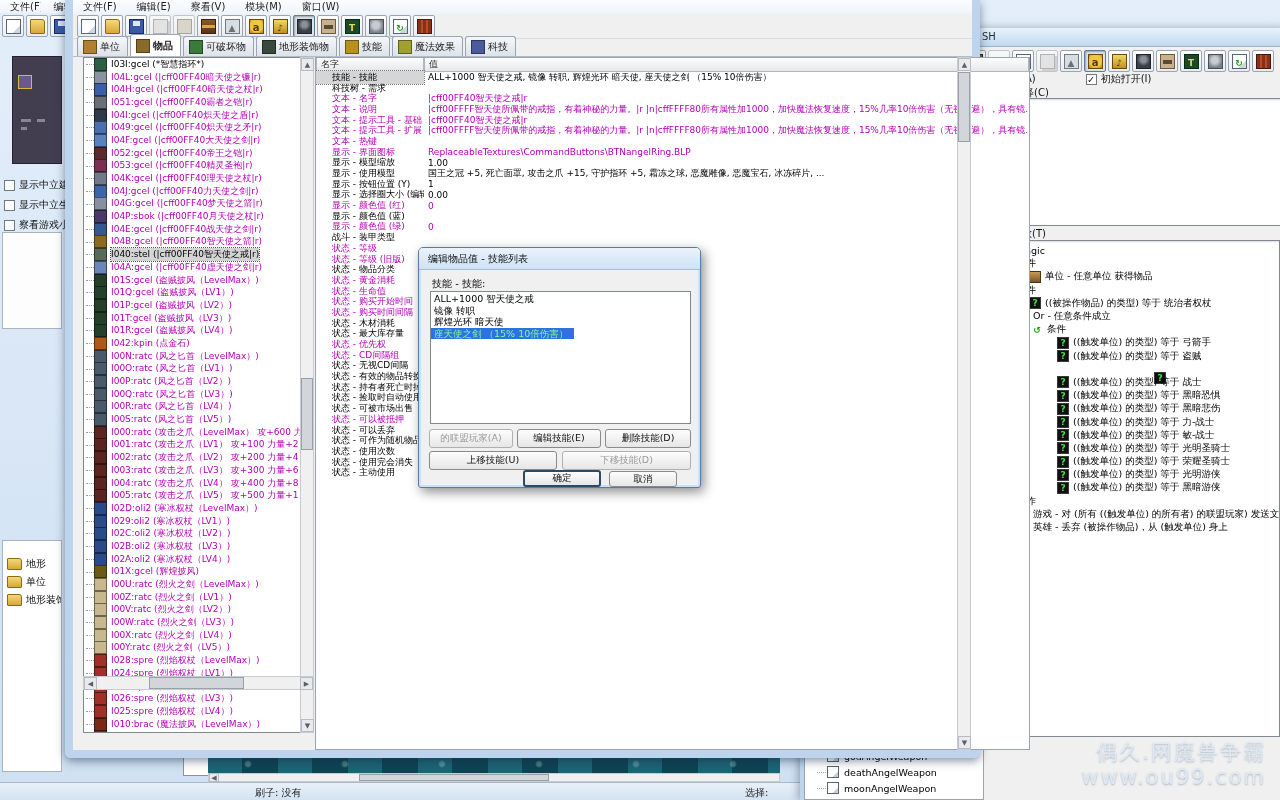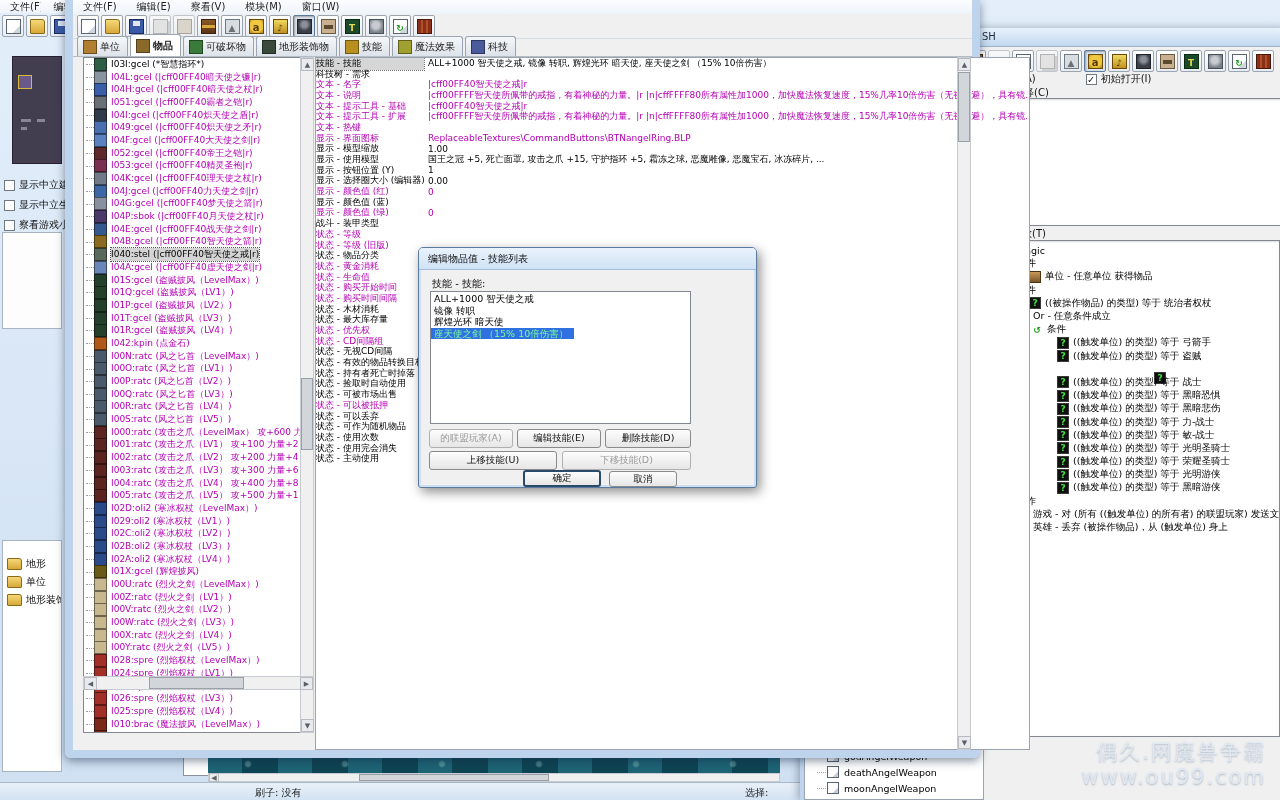--- a/index.html
+++ b/index.html
@@ -59,32 +59,32 @@
   .titem .iico{width:11px;height:11px;border:1px solid rgba(0,0,0,.45);margin-right:4px;flex:none;}
   .titem .ilabel{white-space:nowrap;overflow:hidden;}
   .titem.k{color:#000;}
   .titem.selitem{color:#000;}
   .titem.selitem .ilabel{background:#d4d4d4;outline:1px dotted #555;}
   
   #oe-table{left:242px;top:57px;width:715px;height:693px;background:#fff;border:1px solid #9aa4b0;box-sizing:border-box;overflow:hidden;}
   .thead{display:flex;height:14px;font-size:9px;}
   .thcell{background:linear-gradient(#fdfdfd,#e4e7ea);border:1px solid #b0b6bc;border-top:none;box-sizing:border-box;padding:0 4px;color:#222;}
   .trow{display:flex;height:10.7px;font-size:9px;align-items:center;}
-  .trow .tname{width:108px;flex:none;padding-left:0;box-sizing:border-box;white-space:nowrap;overflow:hidden;}
+  .trow .tname{width:108px;flex:none;padding-left:16px;box-sizing:border-box;white-space:nowrap;overflow:hidden;}
   .trow .tval{flex:1;padding-left:4px;white-space:nowrap;overflow:hidden;}
   .trow.mod{color:#b400b4;}
   .trow.sel .tname{background:#d6d6d6;outline:1px dotted #777;}
 
   
   .sb{background:#f0f0f0;border:1px solid #c8ccd2;box-sizing:border-box;}
   .sbarrow{position:absolute;width:13px;height:13px;background:#e8eaee;border:1px solid #b8bcc2;color:#5a6066;font-size:7px;line-height:12px;text-align:center;box-sizing:border-box;}
   .sbthumb{position:absolute;background:#d2d5da;border:1px solid #9aa0a8;box-sizing:border-box;}
 
   
-  #dlg{left:418px;top:247px;width:339px;height:241px;z-index:40;background:#f0f0f0;border:1px solid #5a7aa0;border-radius:5px 5px 3px 3px;box-shadow:3px 4px 12px rgba(0,0,0,.45), inset 0 0 0 2px #cfe0f2;box-sizing:border-box;}
+  #dlg{left:418px;top:247px;width:283px;height:241px;z-index:40;background:#f0f0f0;border:1px solid #5a7aa0;border-radius:5px 5px 3px 3px;box-shadow:3px 4px 12px rgba(0,0,0,.45), inset 0 0 0 2px #cfe0f2;box-sizing:border-box;}
   #dlg-title{height:21px;line-height:21px;padding-left:9px;font-size:10px;color:#111;background:linear-gradient(#eaf3fc,#cfe2f5);border-radius:4px 4px 0 0;border-bottom:1px solid #a8bed4;}
   #dlg-label{position:absolute;left:13px;top:29px;font-size:10px;color:#111;}
   #dlg-list{position:absolute;left:11px;top:43px;width:261px;height:133px;background:#fff;border:1px solid #828790;box-sizing:border-box;font-size:9.5px;overflow:hidden;padding-top:1px;}
   .dli{height:11.5px;line-height:11.5px;padding-left:3px;color:#000;white-space:nowrap;}
   .dli.sel{background:#2f71e0;color:#7cfc9a;width:max-content;padding-right:6px;}
   .dbtn{position:absolute;height:19px;background:linear-gradient(#fdfdfd,#e6e6e6);border:1px solid #8a8a8a;border-radius:3px;font-size:9.5px;display:flex;align-items:center;justify-content:center;color:#111;box-sizing:border-box;}
   .dbtn.dis{color:#9a9a9a;border-color:#b0b0b0;}
   .dbtn.def{border:2px solid #2a4a6a;}
 
   
@@ -713,20 +713,24 @@
       <span class="sbarrow" style="left:0;bottom:0;">▼</span>
     </div>
 
     <div class="abs sb" style="left:10px;top:676px;width:231px;height:14px;">
       <span class="sbarrow" style="left:0;top:0;">◀</span>
       <span class="sbthumb" style="left:65px;top:0;width:95px;height:12px;"></span>
       <span class="sbarrow" style="right:0;top:0;">▶</span>
     </div>
 
     <div class="abs" id="oe-table">
+      <div class="thead">
+        <span class="thcell txt" style="width:108px;">名字</span>
+        <span class="thcell txt" style="flex:1;">值</span>
+      </div>
       <div>
 
       <div class="trow sel">
             <span class="tname">技能 - 技能</span>
             <span class="tval">ALL+1000 智天使之戒, 镜像 转职, 辉煌光环 暗天使, 座天使之剑 （15% 10倍伤害）</span>
           </div>
           <div class="trow">
             <span class="tname">科技树 - 需求</span>
             <span class="tval"></span>
           </div>

